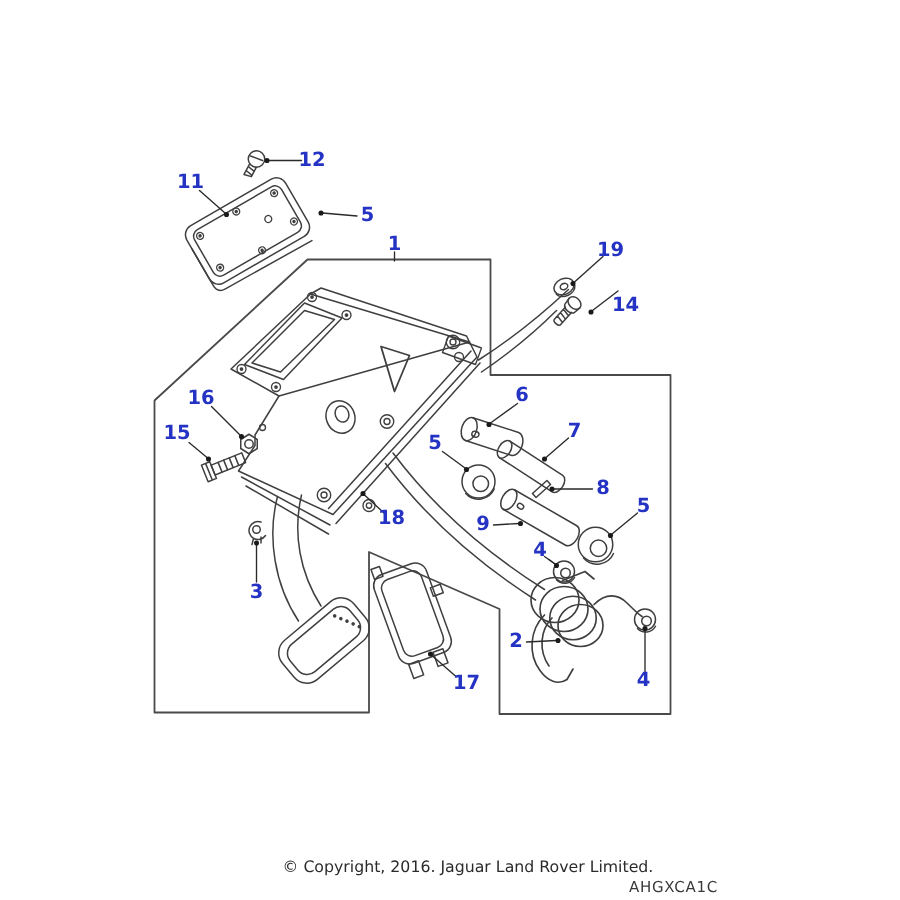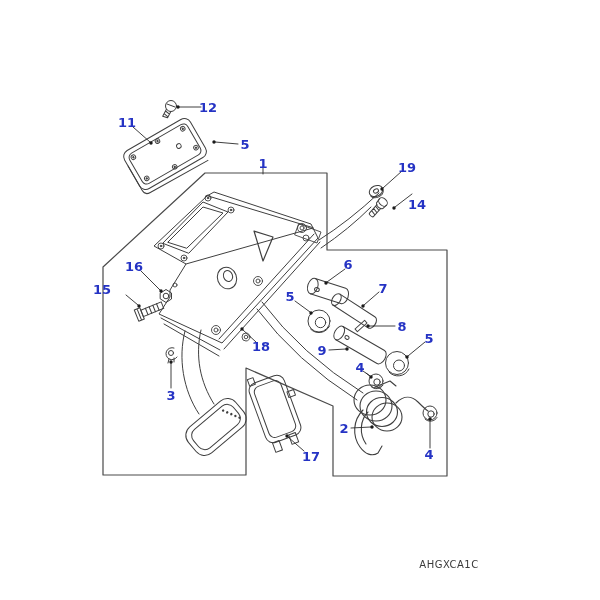--- a/index.html
+++ b/index.html
@@ -12,21 +12,21 @@
   .callout{
     position:absolute;transform:translate(-50%,-50%);
     color:#2533c4;font-weight:bold;font-size:13px;line-height:1;
     white-space:nowrap;letter-spacing:0px;
   }
   .footer-copyright{
     position:absolute;left:312px;top:578px;transform:translate(-50%,-50%);
     font-size:10.5px;color:#2b2b2b;white-space:nowrap;
   }
   .footer-code{
-    position:absolute;left:449px;top:564px;transform:translate(-50%,-50%);
+    position:absolute;left:449px;top:592px;transform:translate(-50%,-50%);
     font-size:10px;color:#3a3a3a;white-space:nowrap;letter-spacing:0.5px;
   }
 </style>
 </head>
 <body>
 
 <div id="stage">
 
 <svg width="600" height="600" viewBox="0 0 600 600" fill="none" stroke="#3f3f3f" stroke-width="1" stroke-linecap="round" stroke-linejoin="round">
 
@@ -273,29 +273,30 @@
   </g>
 </svg>
 
 <span class="callout" style="left:263px;top:163px">1</span>
 <span class="callout" style="left:208px;top:107px">12</span>
 <span class="callout" style="left:127px;top:122px">11</span>
 <span class="callout" style="left:245px;top:144px">5</span>
 <span class="callout" style="left:407px;top:167px">19</span>
 <span class="callout" style="left:417px;top:204px">14</span>
 <span class="callout" style="left:134px;top:266px">16</span>
-<span class="callout" style="left:102px;top:289px">15</span>
+<span class="callout" style="left:118px;top:289px">15</span>
 <span class="callout" style="left:348px;top:264px">6</span>
 <span class="callout" style="left:383px;top:288px">7</span>
 <span class="callout" style="left:290px;top:296px">5</span>
 <span class="callout" style="left:402px;top:326px">8</span>
 <span class="callout" style="left:322px;top:350px">9</span>
 <span class="callout" style="left:429px;top:338px">5</span>
 <span class="callout" style="left:261px;top:346px">18</span>
 <span class="callout" style="left:360px;top:367px">4</span>
 <span class="callout" style="left:171px;top:395px">3</span>
 <span class="callout" style="left:344px;top:428px">2</span>
 <span class="callout" style="left:311px;top:456px">17</span>
 <span class="callout" style="left:429px;top:454px">4</span>
 
 <div class="footer-code">AHGXCA1C</div>
+<div class="footer-copyright">© Copyright, 2016. Jaguar Land Rover Limited.</div>
 
 </div>
 
 </body></html>

